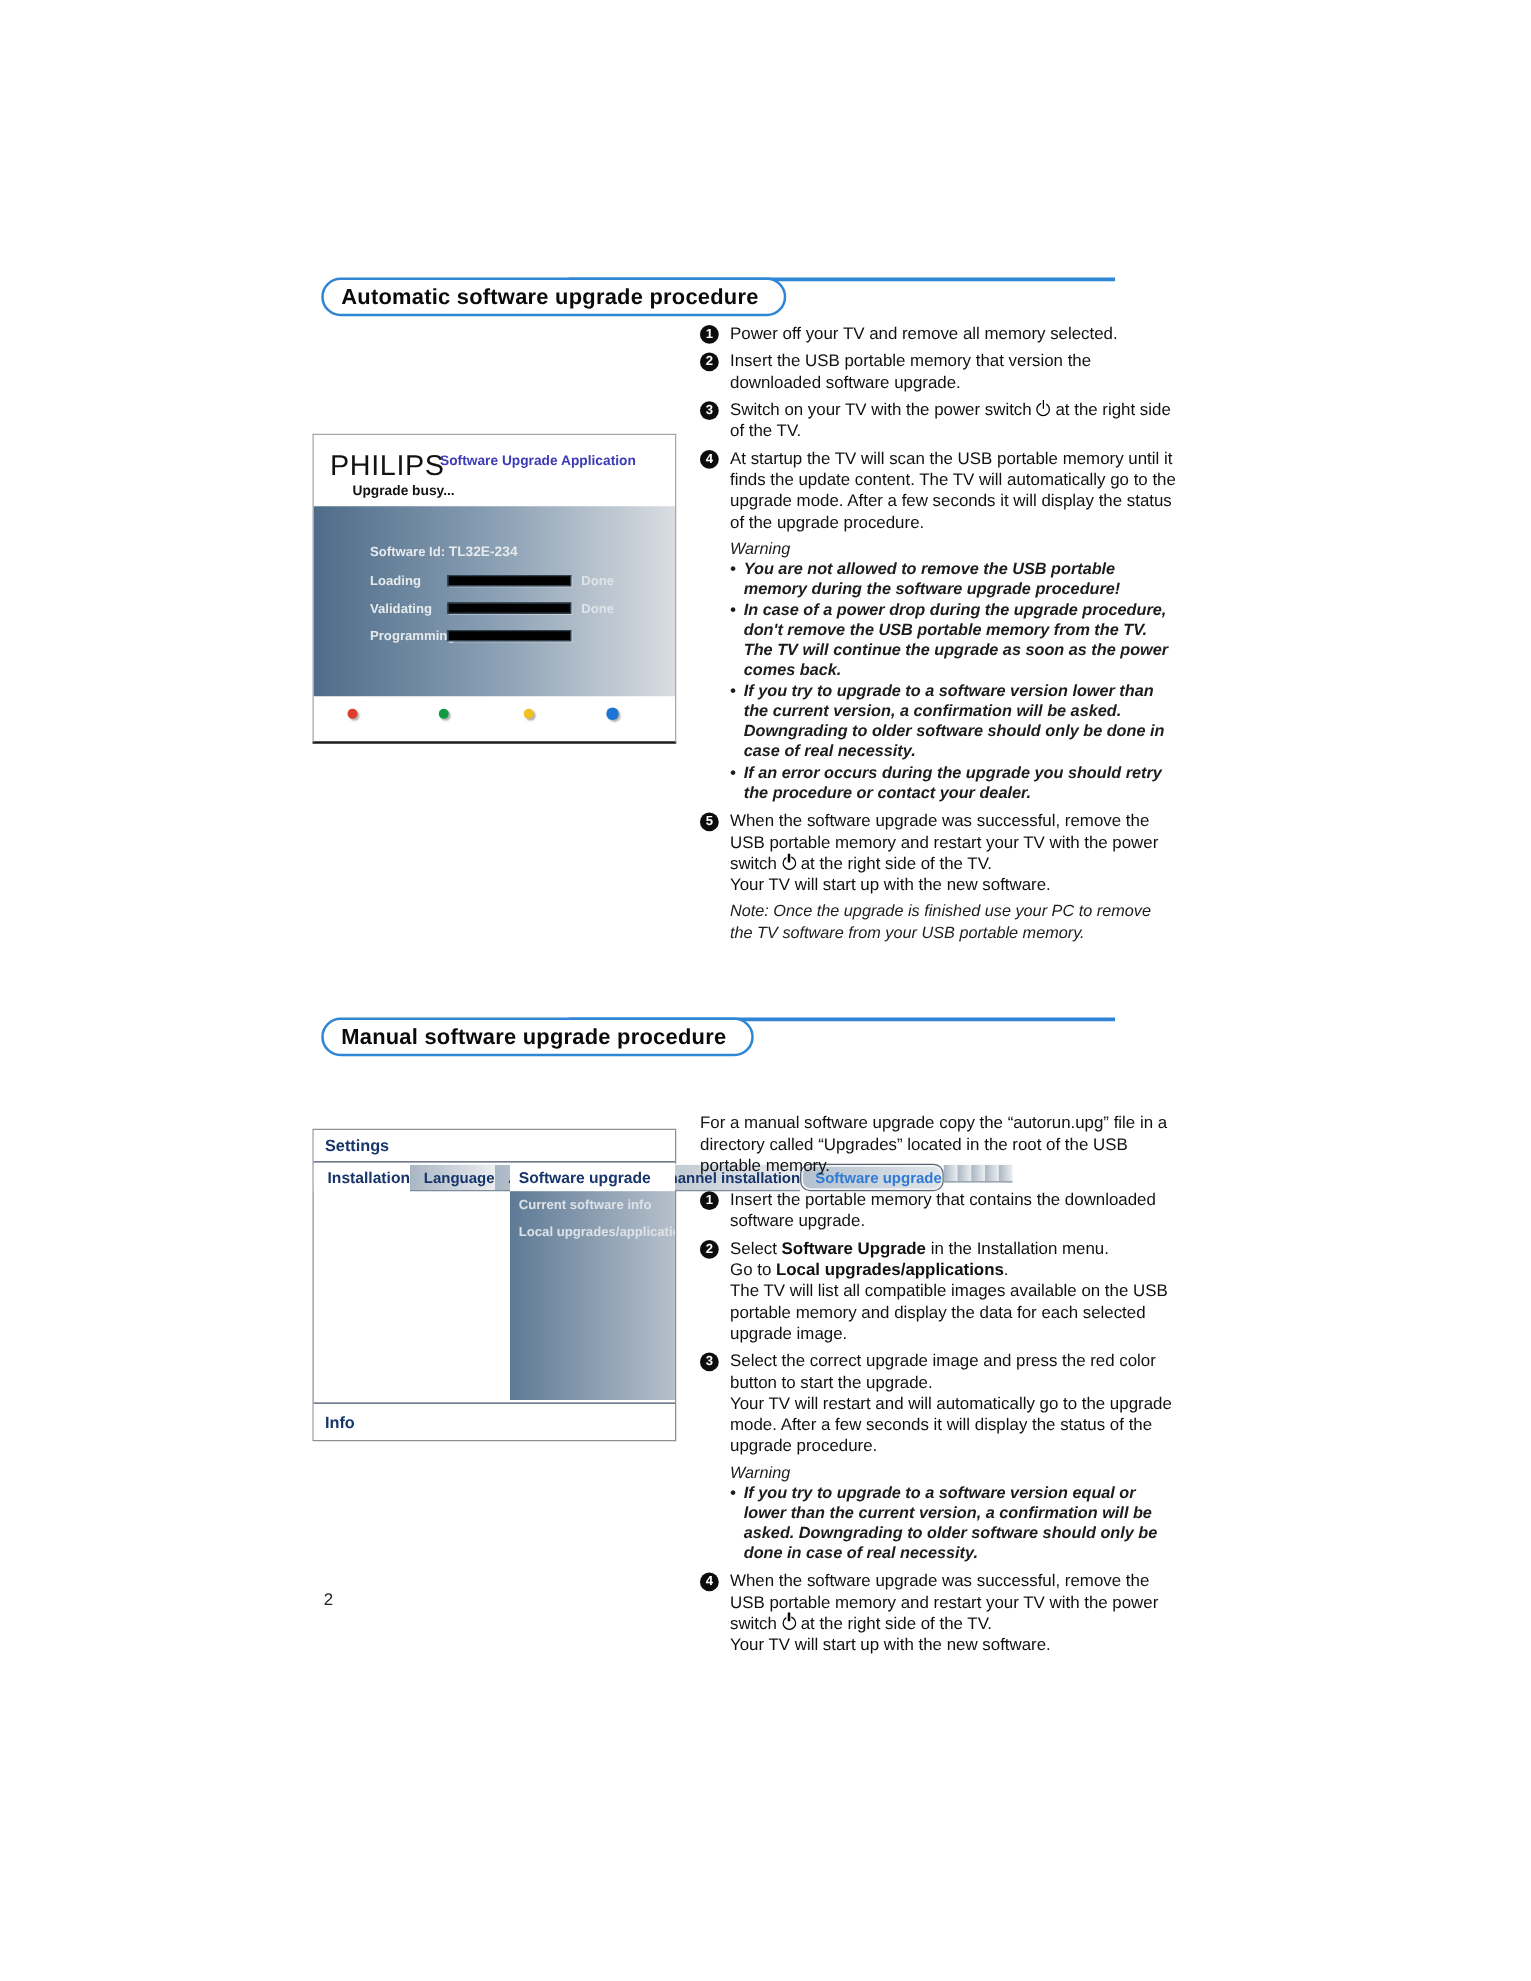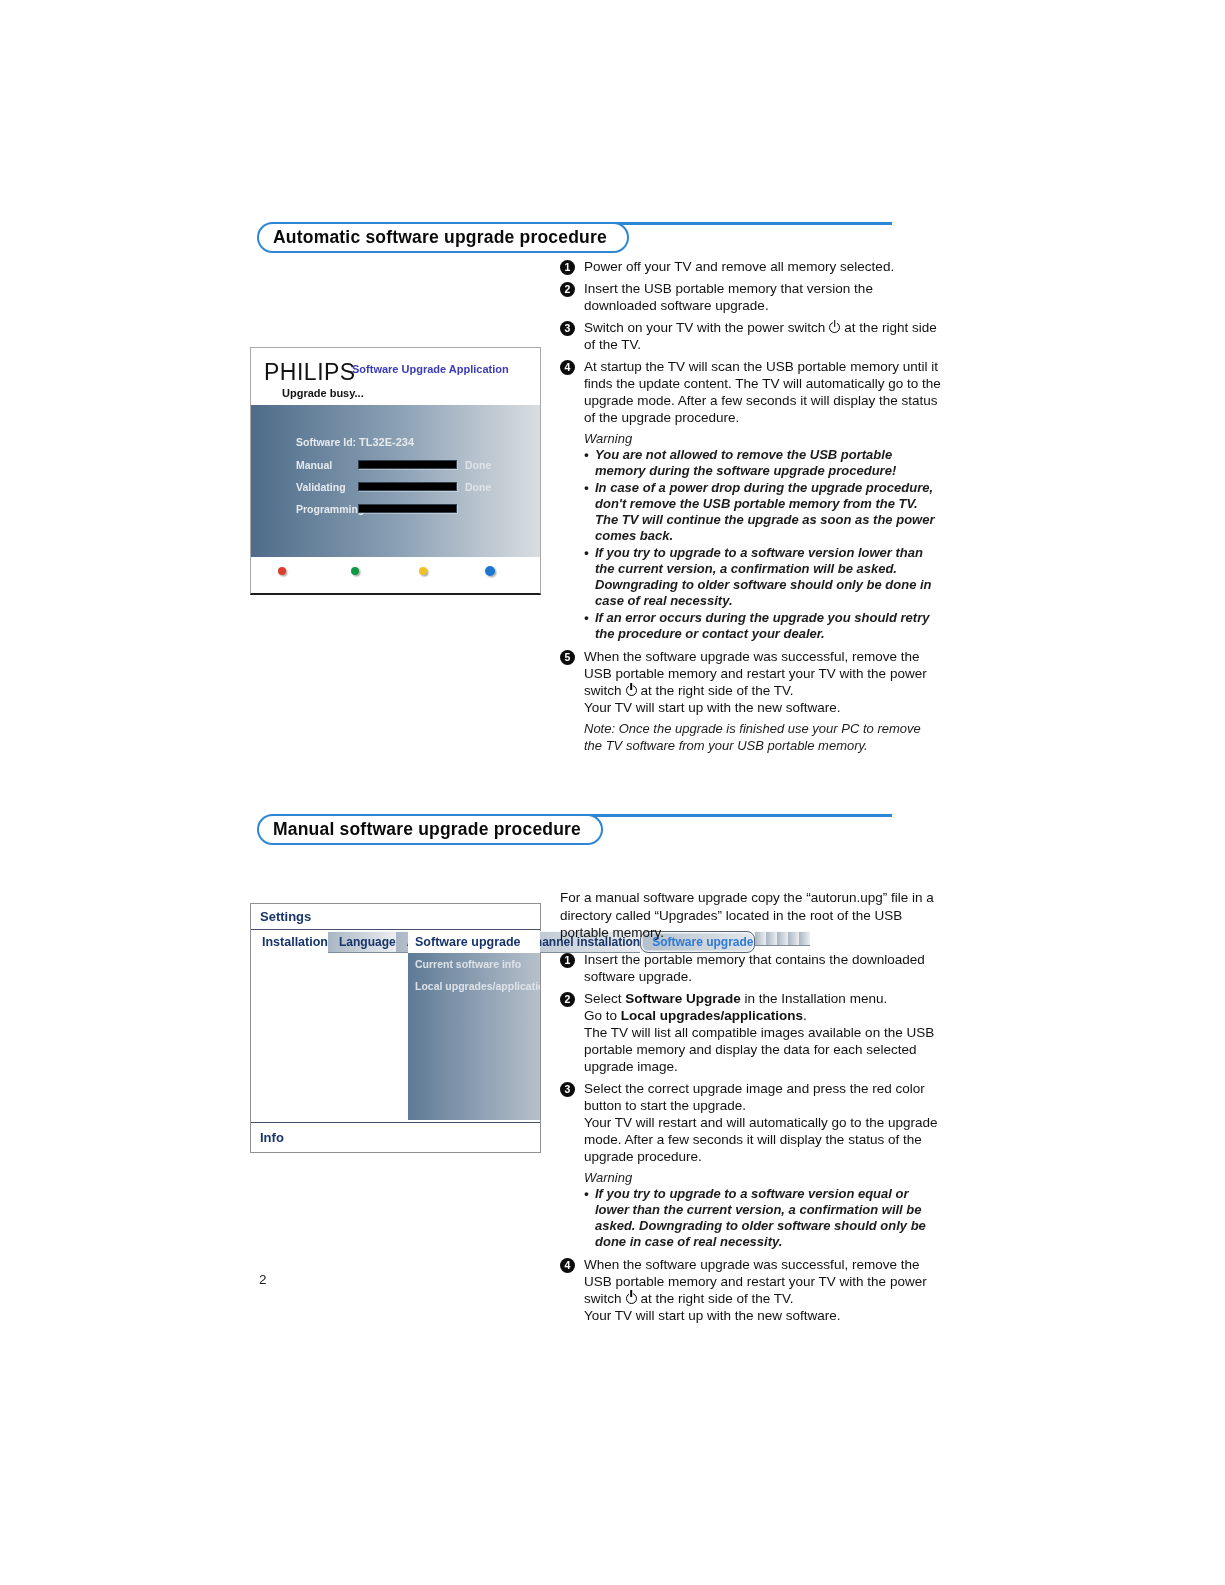--- a/index.html
+++ b/index.html
@@ -105,21 +105,21 @@
   <div class="tv-shot">
     <div class="tv-brand">PHILIPS</div>
     <div class="tv-title">Software Upgrade Application</div>
     <div class="tv-status">Upgrade busy...</div>
     <div class="tv-panel">
       <div class="tv-row" style="top:31px;">
         <span class="tv-label">Software Id:</span>
         <span class="tv-value">TL32E-234</span>
       </div>
       <div class="tv-row" style="top:54px;">
-        <span class="tv-label">Manual</span>
+        <span class="tv-label">Loading</span>
         <span class="tv-bar"><span class="bar-fill" style="width: 100%;"></span></span>
         <span class="tv-done">Done</span>
       </div>
       <div class="tv-row" style="top:76px;">
         <span class="tv-label">Validating</span>
         <span class="tv-bar"><span class="bar-fill" style="width: 100%;"></span></span>
         <span class="tv-done">Done</span>
       </div>
       <div class="tv-row" style="top:98px;">
         <span class="tv-label">Programming</span>

